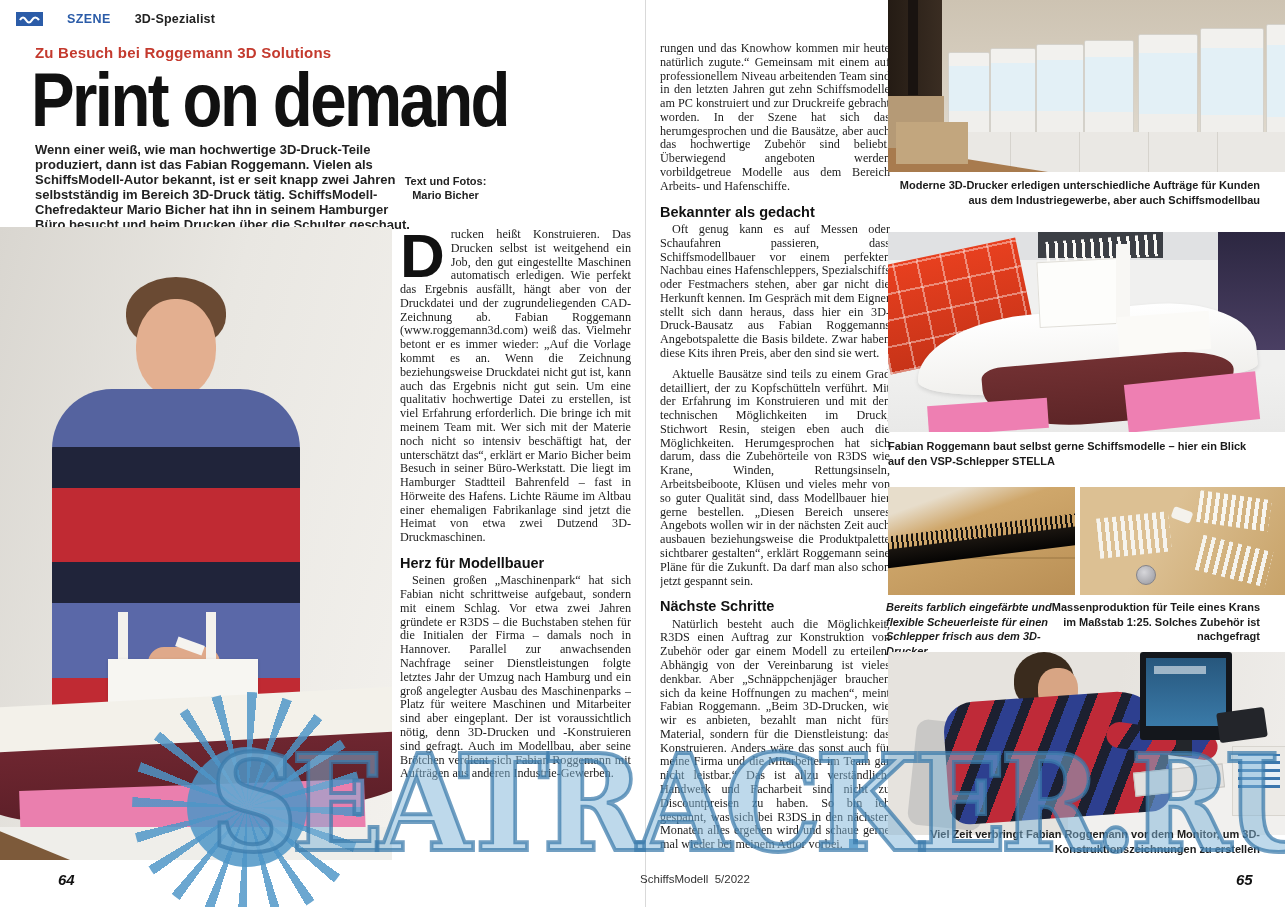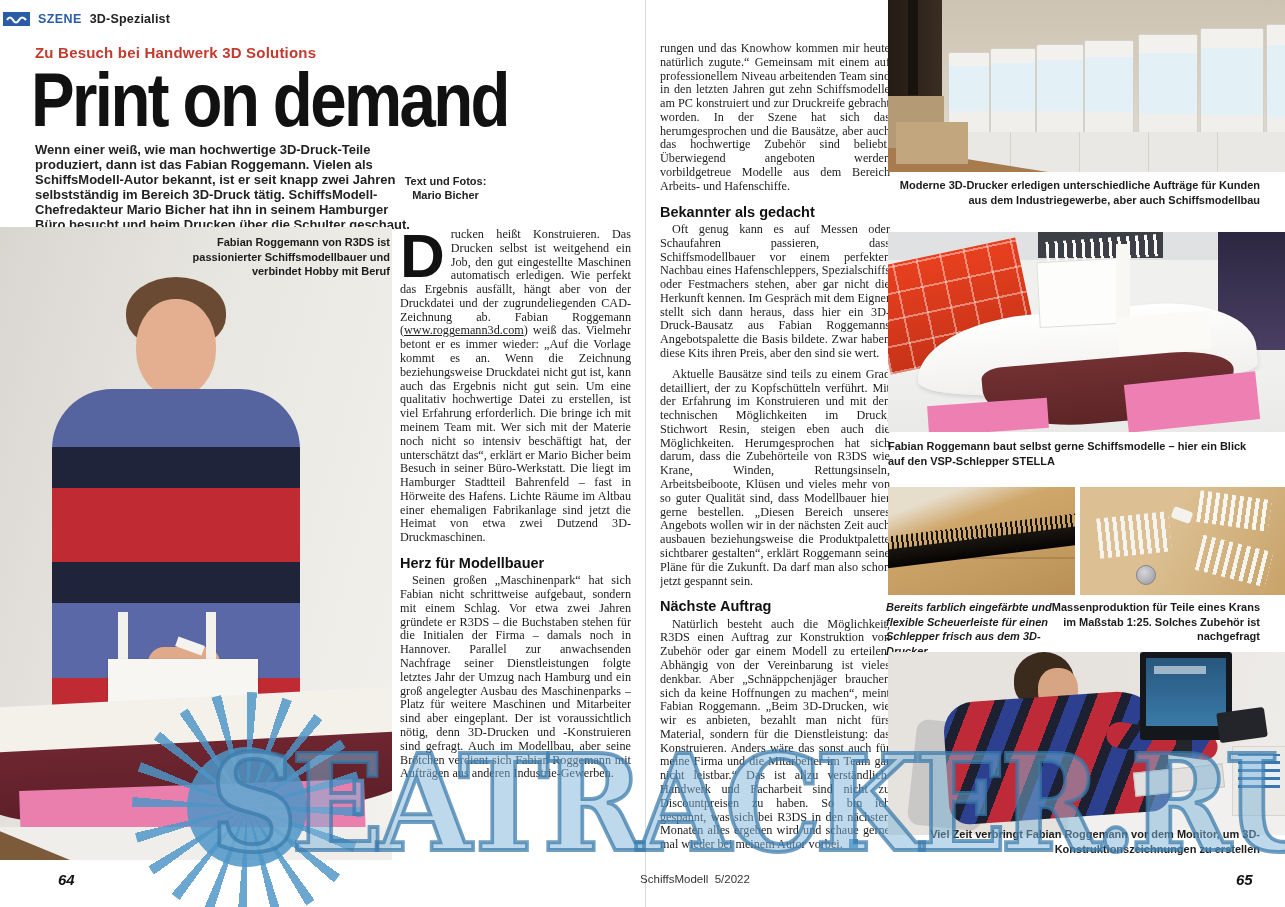--- a/index.html
+++ b/index.html
@@ -1,40 +1,40 @@
 <!DOCTYPE html>
 <html lang="de"><head>
 <meta charset="utf-8">
 <style>
   html,body{margin:0;padding:0;background:#ffffff;}
   #page{position:relative;width:1285px;height:907px;background:#fff;overflow:hidden;
         font-family:"Liberation Sans",sans-serif;color:#1a1a1a;}
   .abs{position:absolute;}
 
   
-  #kicker-bar{left:3px;top:11px;height:16px;display:flex;align-items:center;gap:8px;}
+  #kicker-bar{left:16px;top:11px;height:16px;display:flex;align-items:center;gap:24px;}
   #szene-label{color:#2b5ca8;font-weight:bold;font-size:12.5px;letter-spacing:.4px;}
   #topic-label{color:#222;font-weight:bold;font-size:12.5px;letter-spacing:.2px;}
   #eyebrow{left:35px;top:44px;color:#c43a2e;font-weight:bold;font-size:15px;letter-spacing:.2px;}
   #headline{left:31px;top:62px;font-weight:bold;font-size:76px;line-height:1;letter-spacing:-3px;
             white-space:nowrap;transform:scaleX(.86);transform-origin:left top;color:#111;}
   #intro{left:35px;top:142px;width:378px;font-weight:bold;font-size:13px;line-height:1.16;color:#222;}
   #credit{left:398px;top:174px;width:95px;text-align:center;font-weight:bold;font-size:11px;line-height:1.3;color:#222;}
 
   
   .col{font-family:"Liberation Serif",serif;font-size:12.2px;line-height:1.13;color:#1c1c1c;overflow:hidden;}
   .bp{margin:0;text-align:justify;}
   .gap{margin-top:7px;}
   .ind{text-indent:12px;}
   .sh{font-family:"Liberation Sans",sans-serif;font-weight:bold;font-size:14.5px;margin:10px 0 3px;color:#111;}
   #col1{left:400px;top:228px;width:231px;height:640px;}
   #col2{left:660px;top:42px;width:230px;height:822px;}
   .dropcap{float:left;font-family:"Liberation Sans",sans-serif;font-weight:bold;
            font-size:62px;line-height:52px;padding:2px 6px 0 0;color:#111;}
-  .url{text-decoration:underline;}
+  .url{}
   .endmark{display:inline-block;width:9px;height:9px;background:#4d95c7;margin-left:6px;vertical-align:baseline;}
 
   
   .cap{font-weight:bold;font-size:11px;line-height:1.32;color:#1b1b1b;}
   #cap-portrait{right:2px;top:8px;width:215px;text-align:right;z-index:5;}
   #cap-printers{left:888px;top:178px;width:372px;text-align:right;}
   #cap-stella{left:888px;top:439px;width:372px;text-align:left;}
   #cap-leiste{left:886px;top:600px;width:190px;text-align:left;font-style:italic;}
   #cap-kran{left:1040px;top:600px;width:220px;text-align:right;}
   #cap-monitor{left:888px;top:827px;width:372px;text-align:right;}
@@ -80,21 +80,21 @@
     <span style="display:inline-block;line-height:0;">
       <svg width="27" height="14" viewBox="0 0 27 14">
           <rect x="0" y="0" width="27" height="14" fill="#2b5ca8"></rect>
           <path d="M4 8 q3 -5 6 0 q3 5 6 0 q3 -5 7 0" stroke="#ffffff" stroke-width="2.2" fill="none"></path>
         </svg>
     </span>
     <span id="szene-label">SZENE</span>
     <span id="topic-label">3D-Spezialist</span>
   </div>
 
-  <div class="abs" id="eyebrow">Zu Besuch bei Handwerk 3D Solutions</div>
+  <div class="abs" id="eyebrow">Zu Besuch bei Roggemann 3D Solutions</div>
   <div class="abs" id="headline">Print on demand</div>
   <div class="abs" id="intro">Wenn einer weiß, wie man hochwertige 3D-Druck-Teile produziert, dann ist das Fabian Roggemann. Vielen als SchiffsModell-Autor bekannt, ist er seit knapp zwei Jahren selbstständig im Bereich 3D-Druck tätig. SchiffsModell-Chefredakteur Mario Bicher hat ihn in seinem Hamburger Büro besucht und beim Drucken über die Schulter geschaut.</div>
   <div class="abs" id="credit">
     <span>Text und Fotos:</span><br>
     <span>Mario Bicher</span>
   </div>
 
   <div class="abs photo" id="photo-portrait">
     <div style="left:0;top:0;right:0;bottom:0;background:linear-gradient(105deg,#d9d6d0 0%,#e9e7e2 45%,#f3f1ed 100%);"></div>
     <div style="left:126px;top:50px;width:100px;height:72px;border-radius:50% 50% 45% 45%;background:#6a4a33;"></div>
@@ -103,35 +103,34 @@
     <div style="left:148px;top:420px;width:72px;height:34px;background:#dfa98a;border-radius:16px;"></div>
     <div style="left:176px;top:414px;width:28px;height:10px;background:#f5f3ef;transform:rotate(20deg);"></div>
     <div style="left:118px;top:385px;width:10px;height:50px;background:#f3f1ec;"></div>
     <div style="left:206px;top:385px;width:10px;height:50px;background:#f3f1ec;"></div>
     <div style="left:108px;top:432px;width:150px;height:74px;background:#f7f6f2;box-shadow:0 1px 3px rgba(0,0,0,.15);"></div>
     <div style="left:-12px;top:470px;width:420px;height:62px;background:#f3f1ea;transform:rotate(-3deg);"></div>
     <div style="left:-12px;top:515px;width:420px;height:76px;background:linear-gradient(#6e2630,#5c1f28);border-radius:0 0 40% 30%;transform:rotate(-3deg);"></div>
     <div style="left:20px;top:558px;width:345px;height:56px;background:#ea7fae;transform:rotate(-2deg);"></div>
     <div style="left:0;top:600px;width:392px;height:33px;background:#efeeea;"></div>
     <div style="left:0;top:592px;width:70px;height:41px;background:#7d5a3a;clip-path:polygon(0 30%,100% 100%,0 100%);"></div>
-    <div class="cap" id="cap-portrait">Fabian Roggemann von R3DS ist passionierter Schiffsmodellbauer und verbindet Hobby mit Beruf</div>
   </div>
 
   <div class="abs col" id="col1">
     <p class="bp"><span class="dropcap">D</span><span>rucken heißt Konstruieren. Das Drucken selbst ist weitgehend ein Job, den gut eingestellte Maschinen automatisch erledigen. Wie perfekt das Ergebnis ausfällt, hängt aber von der Druckdatei und der zugrundeliegenden CAD-Zeichnung ab. Fabian Roggemann (</span><span class="url">www.roggemann3d.com</span><span>) weiß das. Vielmehr betont er es immer wieder: „Auf die Vorlage kommt es an. Wenn die Zeichnung beziehungsweise Druckdatei nicht gut ist, kann auch das Ergebnis nicht gut sein. Um eine qualitativ hochwertige Datei zu erstellen, ist viel Erfahrung erforderlich. Die bringe ich mit meinem Team mit. Wer sich mit der Materie noch nicht so intensiv beschäftigt hat, der unterschätzt das“, erklärt er Mario Bicher beim Besuch in seiner Büro-Werkstatt. Die liegt im Hamburger Stadtteil Bahrenfeld – fast in Hörweite des Hafens. Lichte Räume im Altbau einer ehemaligen Fabrikanlage sind jetzt die Heimat von etwa zwei Dutzend 3D-Druckmaschinen.</span></p>
     <h3 class="sh">Herz für Modellbauer</h3>
     <p class="bp ind">Seinen großen „Maschinenpark“ hat sich Fabian nicht schrittweise aufgebaut, sondern mit einem Schlag. Vor etwa zwei Jahren gründete er R3DS – die Buchstaben stehen für die Initialen der Firma – damals noch in Hannover. Parallel zur anwachsenden Nachfrage seiner Dienstleistungen folgte letztes Jahr der Umzug nach Hamburg und ein groß angelegter Ausbau des Maschinenparks – Platz für weitere Maschinen und Mitarbeiter sind aber eingeplant. Der ist voraussichtlich nötig, denn 3D-Drucken und -Konstruieren sind gefragt. Auch im Modellbau, aber seine Brötchen verdient sich Fabian Roggemann mit Aufträgen aus anderen Industrie-Gewerben.</p>
   </div>
 
   <div class="abs col" id="col2">
     <p class="bp">rungen und das Knowhow kommen mir heute natürlich zugute.“ Gemeinsam mit einem auf professionellem Niveau arbeitenden Team sind in den letzten Jahren gut zehn Schiffsmodelle am PC konstruiert und zur Druckreife gebracht worden. In der Szene hat sich das herumgesprochen und die Bausätze, aber auch das hochwertige Zubehör sind beliebt. Überwiegend angeboten werden vorbildgetreue Modelle aus dem Bereich Arbeits- und Hafenschiffe.</p>
     <h3 class="sh">Bekannter als gedacht</h3>
     <p class="bp ind">Oft genug kann es auf Messen oder Schaufahren passieren, dass Schiffsmodellbauer vor einem perfekten Nachbau eines Hafenschleppers, Spezialschiffs oder Festmachers stehen, aber gar nicht die Herkunft kennen. Im Gespräch mit dem Eigner stellt sich dann heraus, dass hier ein 3D-Druck-Bausatz aus Fabian Roggemanns Angebotspalette die Basis bildete. Zwar haben diese Kits ihren Preis, aber den sind sie wert.</p>
     <p class="bp gap ind">Aktuelle Bausätze sind teils zu einem Grad detailliert, der zu Kopfschütteln verführt. Mit der Erfahrung im Konstruieren und mit den technischen Möglichkeiten im Druck, Stichwort Resin, steigen eben auch die Möglichkeiten. Herumgesprochen hat sich darum, dass die Zubehörteile von R3DS wie Krane, Winden, Rettungsinseln, Arbeitsbeiboote, Klüsen und vieles mehr von so guter Qualität sind, dass Modellbauer hier gerne bestellen. „Diesen Bereich unseres Angebots wollen wir in der nächsten Zeit auch ausbauen beziehungsweise die Produktpalette sichtbarer gestalten“, erklärt Roggemann seine Pläne für die Zukunft. Da darf man also schon jetzt gespannt sein.</p>
-    <h3 class="sh">Nächste Auftrag</h3>
+    <h3 class="sh">Nächste Schritte</h3>
     <p class="bp ind"><span>Natürlich besteht auch die Möglichkeit, R3DS einen Auftrag zur Konstruktion von Zubehör oder gar einem Modell zu erteilen. Abhängig von der Vereinbarung ist vieles denkbar. Aber „Schnäppchenjäger brauchen sich da keine Hoffnungen zu machen“, meint Fabian Roggemann. „Beim 3D-Drucken, wie wir es anbieten, bezahlt man nicht fürs Material, sondern für die Dienstleistung: das Konstruieren. Anders wäre das sonst auch für meine Firma und die Mitarbeiter im Team gar nicht leistbar.“ Das ist allzu verständlich. Handwerk und Facharbeit sind nicht zu Discountpreisen zu haben. So bin ich gespannt, was sich bei R3DS in den nächsten Monaten alles ergeben wird und schaue gerne mal wieder bei meinem Autor vorbei.</span><span class="endmark"></span></p>
   </div>
 
   <div class="abs photo" id="photo-printers">
     <div style="left:0;top:0;right:0;bottom:0;background:linear-gradient(180deg,#cdc3b2 0%,#d9d1c3 55%,#e4dfd6 100%);"></div>
     <div style="left:0;top:0;width:54px;height:172px;background:linear-gradient(90deg,#241b14,#3a2d22);"></div>
     <div style="left:20px;top:0;width:10px;height:95px;background:#191310;"></div>
     <div class="pr" style="left:60px;top:52px;width:40px;height:80px;"></div>
     <div class="pr" style="left:102px;top:48px;width:44px;height:86px;"></div>
     <div class="pr" style="left:148px;top:44px;width:46px;height:92px;"></div>

